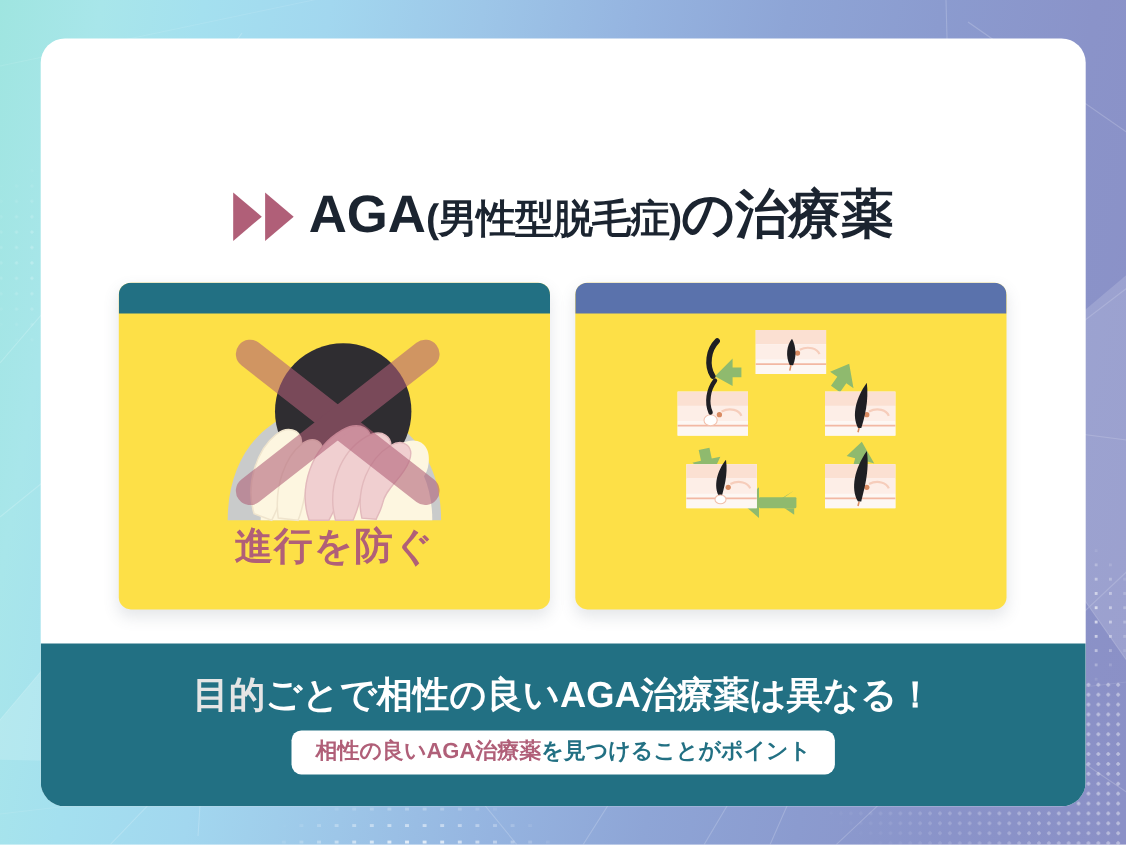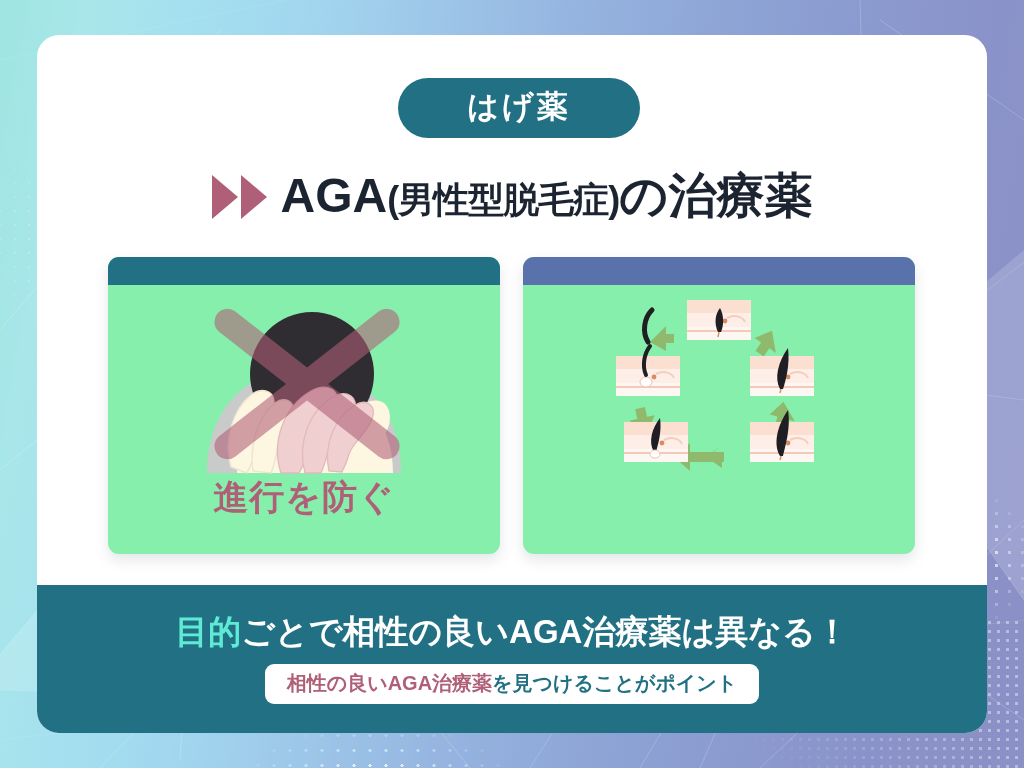--- a/index.html
+++ b/index.html
@@ -141,21 +141,21 @@
     font-size: 36px;
     letter-spacing: -1px;
   }
 
   
   .card {
     position: absolute;
     top: 222px;
     width: 392px;
     height: 297px;
-    background: #86efac;
+    background: #fde047;
     border-radius: 11px;
     box-shadow: 0 6px 14px rgba(90,100,120,.16);
     overflow: hidden;
     display: flex;
     flex-direction: column;
   }
   #card-left  { left: 71px; }
   #card-right { left: 486px; }
   .card-head {
     height: 28px;
@@ -203,21 +203,21 @@
   }
   #banner-line1 {
     font-size: 33px;
     font-weight: 700;
     color: #ffffff;
     letter-spacing: 0px;
     white-space: nowrap;
     line-height: 1;
     margin-bottom: 16px;
   }
-  #banner-line1 .hl { color: #5eead4; }
+  #banner-line1 .hl { color: #e5e5e5; }
   #banner-box {
     background: #ffffff;
     border-radius: 9px;
     padding: 9px 22px 11px;
     white-space: nowrap;
   }
   #banner-line2 {
     font-size: 20px;
     font-weight: 700;
     letter-spacing: 0px;
@@ -258,23 +258,20 @@
     </g>
   </svg>
 
   <div class="bg-dots dotfield-a"></div>
   <div class="bg-dots dotfield-b"></div>
   <div class="bg-dots dotfield-c"></div>
   <div class="bg-dots dotfield-d"></div>
 
   <div id="panel">
 
-    <div id="badge">
-      <span>はげ薬</span>
-    </div>
 
     <div id="heading-row">
       <span class="chev-wrap">
         <span class="chev"></span>
           <span class="chev"></span>
       </span>
       <span id="heading-text"><span>AGA</span><span class="paren">(男性型脱毛症)</span><span>の治療薬</span></span>
     </div>
 
     <div class="card" id="card-left">

